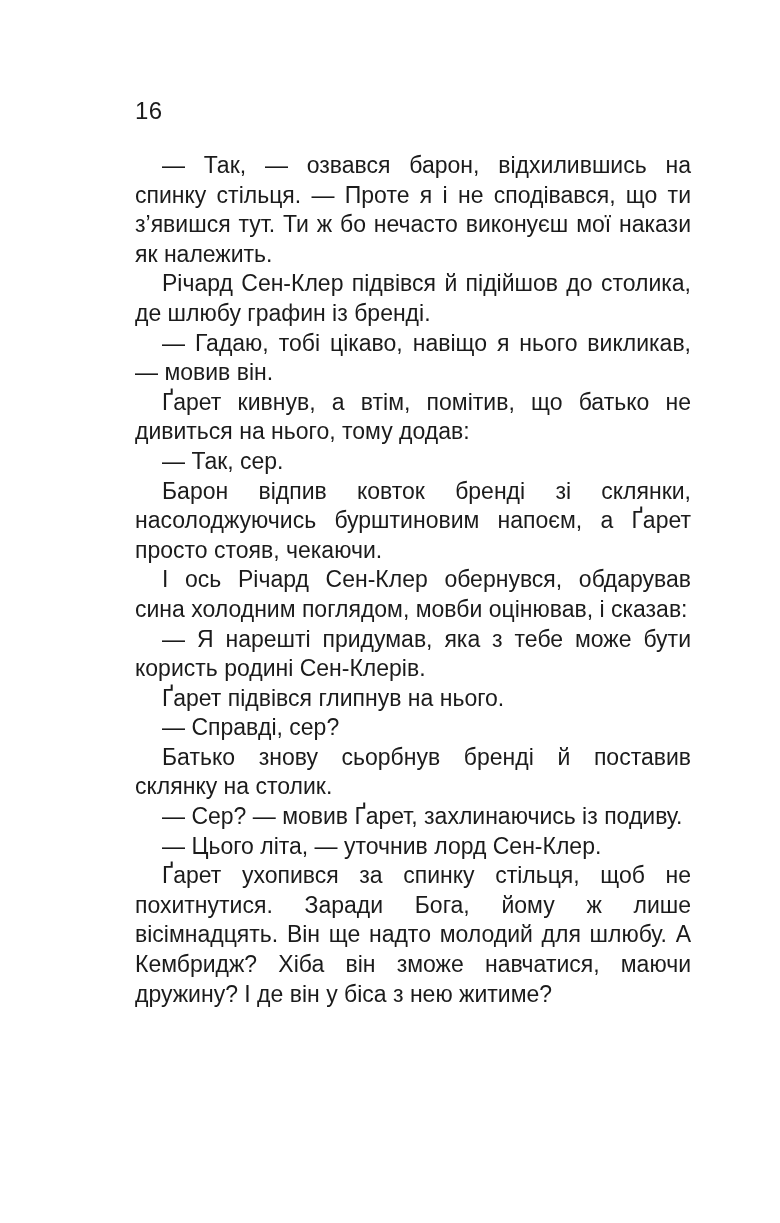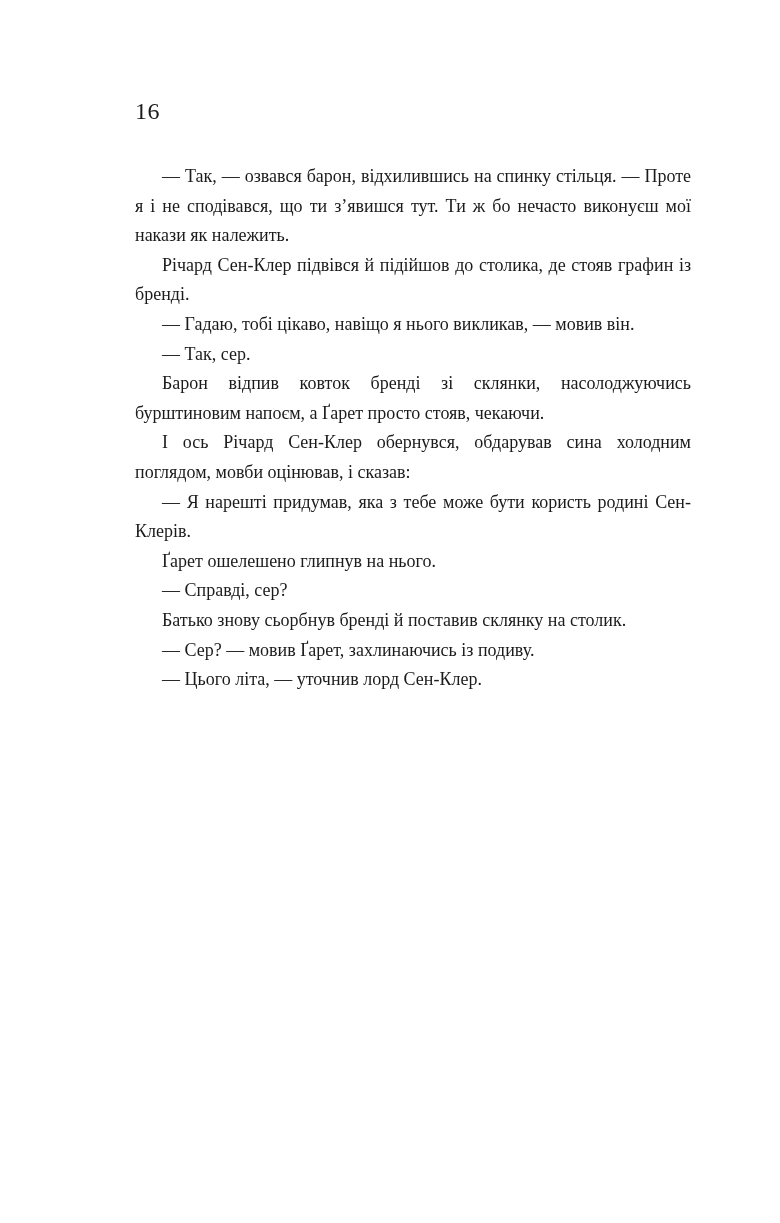--- a/index.html
+++ b/index.html
@@ -6,61 +6,63 @@
     margin: 0;
     padding: 0;
     background: #ffffff;
   }
   .page {
     position: relative;
     width: 780px;
     height: 1100px;
     background: #ffffff;
     overflow: hidden;
-    font-family: Liberation Serif, serif;
+    font-family: Liberation Sans, sans-serif;
     color: #1b1b1b;
   }
   .page-number {
     position: absolute;
     left: 135px;
     top: 99px;
     font-size: 24px;
     line-height: 1;
     letter-spacing: 0.5px;
     color: #1b1b1b;
   }
   .text-block {
     position: absolute;
     left: 135px;
-    top: 162px;
+    top: 151px;
     width: 556px;
-    font-size: 18px;
+    font-size: 23px;
     line-height: 29.6px;
     text-align: justify;
     text-justify: inter-word;
   }
   .text-block p {
     margin: 0;
     padding: 0;
     text-indent: 27px;
   }
 </style>
 </head>
 <body>
 
 <div class="page">
   <div class="page-number">16</div>
 
   <div class="text-block">
     <p>— Так, — озвався барон, відхилившись на спинку стільця. — Проте я і не сподівався, що ти з’явишся тут. Ти ж бо нечасто виконуєш мої накази як належить.</p>
-    <p>Річард Сен-Клер підвівся й підійшов до столика, де стояв графин із бренді.</p>
+    <p>Річард Сен-Клер підвівся й підійшов до столика, де шлюбу графин із бренді.</p>
     <p>— Гадаю, тобі цікаво, навіщо я нього викликав, — мовив він.</p>
+    <p>Ґарет кивнув, а втім, помітив, що батько не дивиться на нього, тому додав:</p>
     <p>— Так, сер.</p>
     <p>Барон відпив ковток бренді зі склянки, насолоджуючись бурштиновим напоєм, а Ґарет просто стояв, чекаючи.</p>
     <p>І ось Річард Сен-Клер обернувся, обдарував сина холодним поглядом, мовби оцінював, і сказав:</p>
     <p>— Я нарешті придумав, яка з тебе може бути користь родині Сен-Клерів.</p>
-    <p>Ґарет ошелешено глипнув на нього.</p>
+    <p>Ґарет підвівся глипнув на нього.</p>
     <p>— Справді, сер?</p>
     <p>Батько знову сьорбнув бренді й поставив склянку на столик.</p>
     <p>— Сер? — мовив Ґарет, захлинаючись із подиву.</p>
     <p>— Цього літа, — уточнив лорд Сен-Клер.</p>
+    <p>Ґарет ухопився за спинку стільця, щоб не похитнутися. Заради Бога, йому ж лише вісімнадцять. Він ще надто молодий для шлюбу. А Кембридж? Хіба він зможе навчатися, маючи дружину? І де він у біса з нею житиме?</p>
   </div>
 </div>
 
 </body></html>

